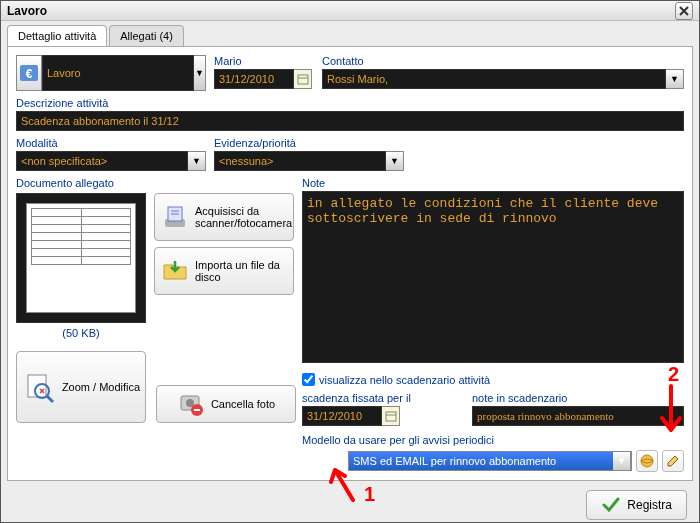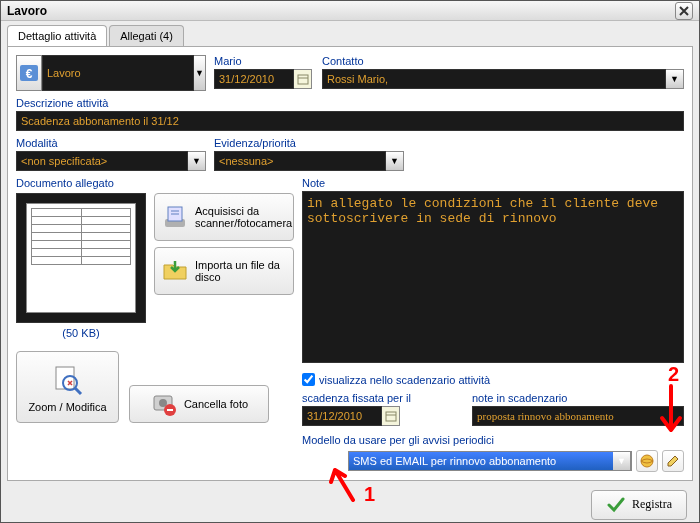--- a/index.html
+++ b/index.html
@@ -31,25 +31,25 @@
 .big-btn .icon { width: 32px; height: 32px; display: flex; align-items: center; justify-content: center; font-size: 20px; }
 .filesize { text-align: center; color: #003399; margin-top: 4px; }
 .note-area { background: #1a1a1a; color: #e0a030; border: 1px solid #333; font-family: 'Courier New', monospace; font-size: 13px; padding: 4px; width: 100%; height: 172px; resize: none; }
 .checkbox-row { display: flex; align-items: center; gap: 4px; margin-top: 8px; }
 .checkbox-row label { color: #003399; cursor: pointer; }
 .sched-row { display: flex; gap: 20px; margin-top: 6px; }
 .model-select { display: flex; align-items: center; gap: 4px; margin-top: 4px; padding-left: 46px; }
 .model-combo { flex: 1; height: 20px; background: #2060e0; color: #fff; border: 1px solid #888; display: flex; align-items: center; }
 .model-combo span { flex: 1; padding: 0 4px; background: linear-gradient(#4080ff,#2060c0); height: 100%; display: flex; align-items: center; }
 .icon-btn { width: 22px; height: 22px; border: 1px solid #bbb; border-radius: 3px; background: linear-gradient(#fff,#eee); display: flex; align-items: center; justify-content: center; cursor: pointer; }
-.footer { height: 42px; display: flex; justify-content: flex-end; align-items: center; padding: 0 12px; font-family: Liberation Serif, serif; }
+.footer { height: 42px; display: flex; justify-content: flex-end; align-items: center; padding: 0 12px; }
 .registra-btn { height: 30px; padding: 0 14px; background: linear-gradient(#fdfdfd,#e8e8e8); border: 1px solid #aaa; border-radius: 4px; display: flex; align-items: center; gap: 6px; cursor: pointer; font-size: 12px; }
 .arrow-red { position: absolute; color: #ff0000; font-weight: bold; font-size: 36px; pointer-events: none; }
 .arrow-label { position: absolute; color: #ff0000; font-weight: bold; font-size: 20px; pointer-events: none; }
-.zoom-btn { width: 103px; height: 72px; background: linear-gradient(#fdfdfd,#e8e8e8); border: 1px solid #aaa; border-radius: 4px; display: flex; flex-direction: column; align-items: center; justify-content: center; gap: 4px; cursor: pointer; font-size: 11px; }
+.zoom-btn { width: 130px; height: 72px; background: linear-gradient(#fdfdfd,#e8e8e8); border: 1px solid #aaa; border-radius: 4px; display: flex; flex-direction: row; align-items: center; justify-content: center; gap: 4px; cursor: pointer; font-size: 11px; }
 .cancel-btn { width: 140px; height: 38px; background: linear-gradient(#fdfdfd,#e8e8e8); border: 1px solid #aaa; border-radius: 4px; display: flex; align-items: center; gap: 6px; padding: 16px 6px; cursor: pointer; font-size: 11px; justify-content: center; }
 svg { display: block; }
 </style>
 </head>
 <body>
 
 <div class="window">
   <div class="titlebar">
     <span>Lavoro</span>
     <div class="close-btn">

